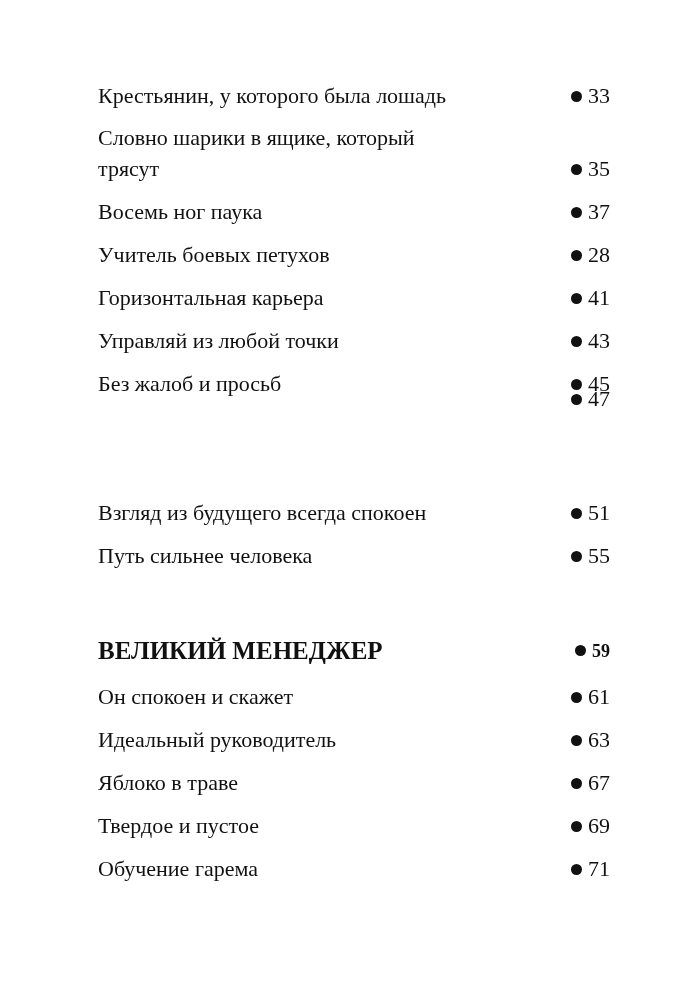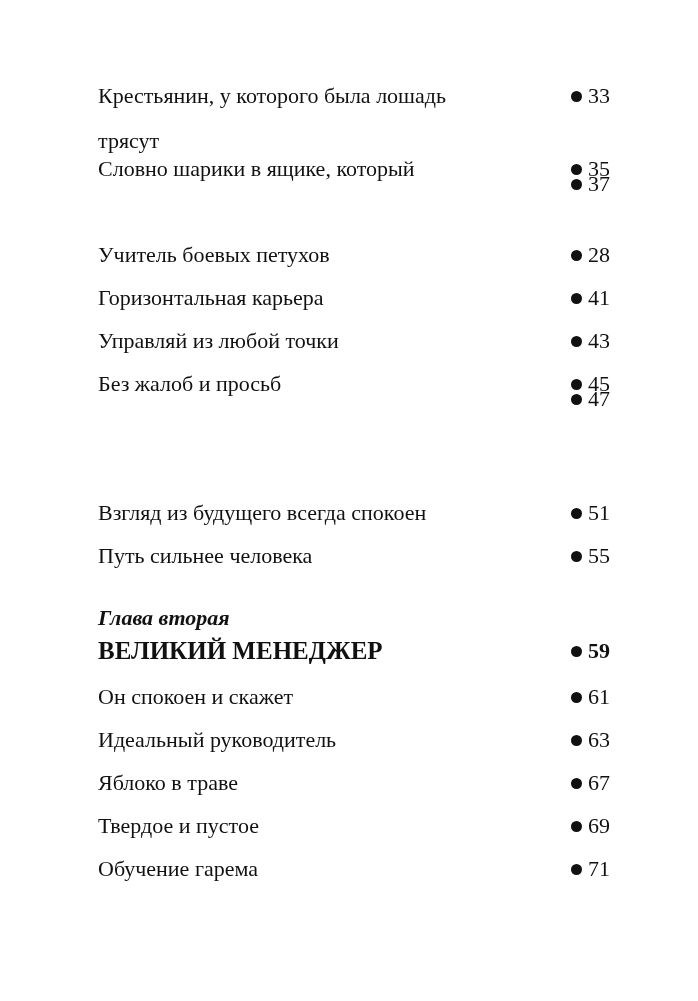--- a/index.html
+++ b/index.html
@@ -66,26 +66,27 @@
 <body>
 
 <div class="page">
 
   <div class="row" style="top:82px;">
     <span class="title">Крестьянин, у которого была лошадь</span>
     <span class="num"><span class="dot"></span><span>33</span></span>
   </div>
 
   <div class="row" style="top:124px;">
+    <span class="title">Словно шарики в ящике, который</span>
     <span class="title" style="margin-top:3px;">трясут</span>
-    <span class="title">Словно шарики в ящике, который</span>
     <span class="num"><span class="dot"></span><span>35</span></span>
   </div>
 
   <div class="row" style="top:198px;">
+    <span class="title">Восемь ног паука</span>
     <span class="num"><span class="dot"></span><span>37</span></span>
   </div>
 
   <div class="row" style="top:241px;">
     <span class="title">Учитель боевых петухов</span>
     <span class="num"><span class="dot"></span><span>28</span></span>
   </div>
 
   <div class="row" style="top:284px;">
     <span class="title">Горизонтальная карьера</span>
@@ -110,25 +111,24 @@
   <div class="row" style="top:499px;">
     <span class="title">Взгляд из будущего всегда спокоен</span>
     <span class="num"><span class="dot"></span><span>51</span></span>
   </div>
 
   <div class="row" style="top:542px;">
     <span class="title">Путь сильнее человека</span>
     <span class="num"><span class="dot"></span><span>55</span></span>
   </div>
 
-  <div class="chapter-label">Глава вторая</div>
 
   <div class="row bold" style="top:637px;">
     <span class="title">ВЕЛИКИЙ МЕНЕДЖЕР</span>
-    <span class="num"><span class="dot"></span><span style="font-size:22px;">59</span></span>
+    <span class="num"><span class="dot"></span><span style="font-size:18px;">59</span></span>
   </div>
 
   <div class="row" style="top:683px;">
     <span class="title">Он спокоен и скажет</span>
     <span class="num"><span class="dot"></span><span>61</span></span>
   </div>
 
   <div class="row" style="top:726px;">
     <span class="title">Идеальный руководитель</span>
     <span class="num"><span class="dot"></span><span>63</span></span>

